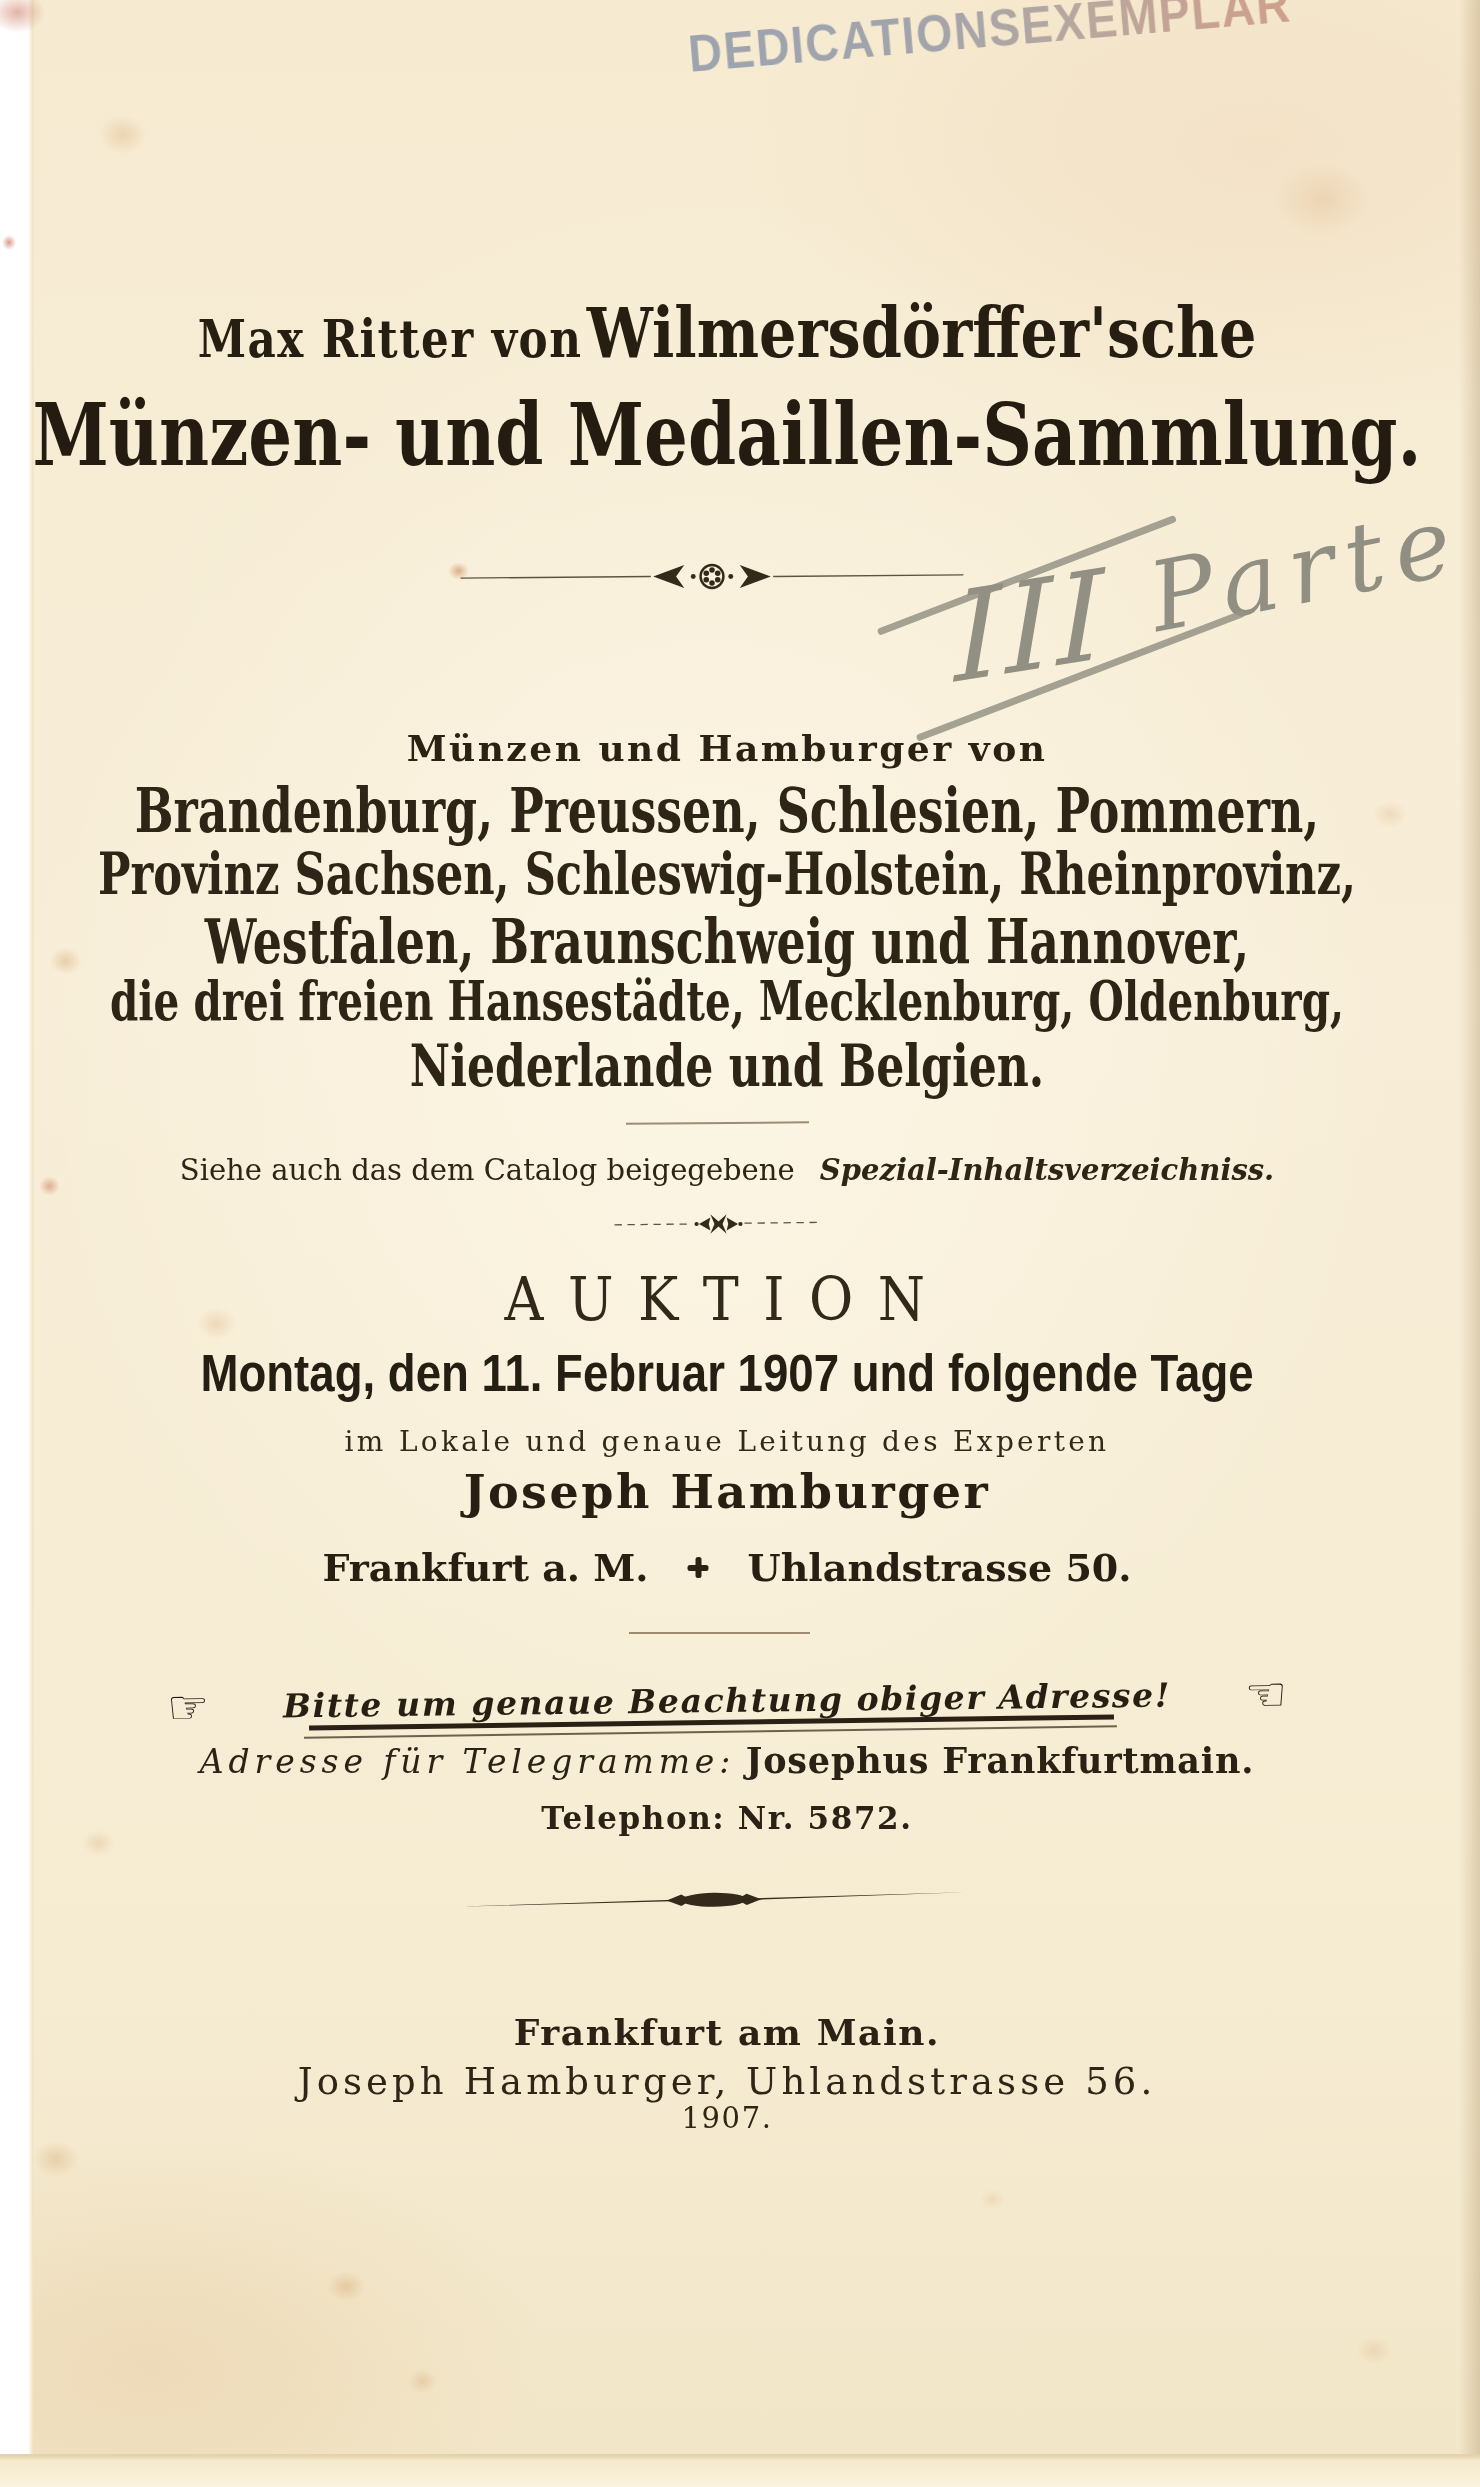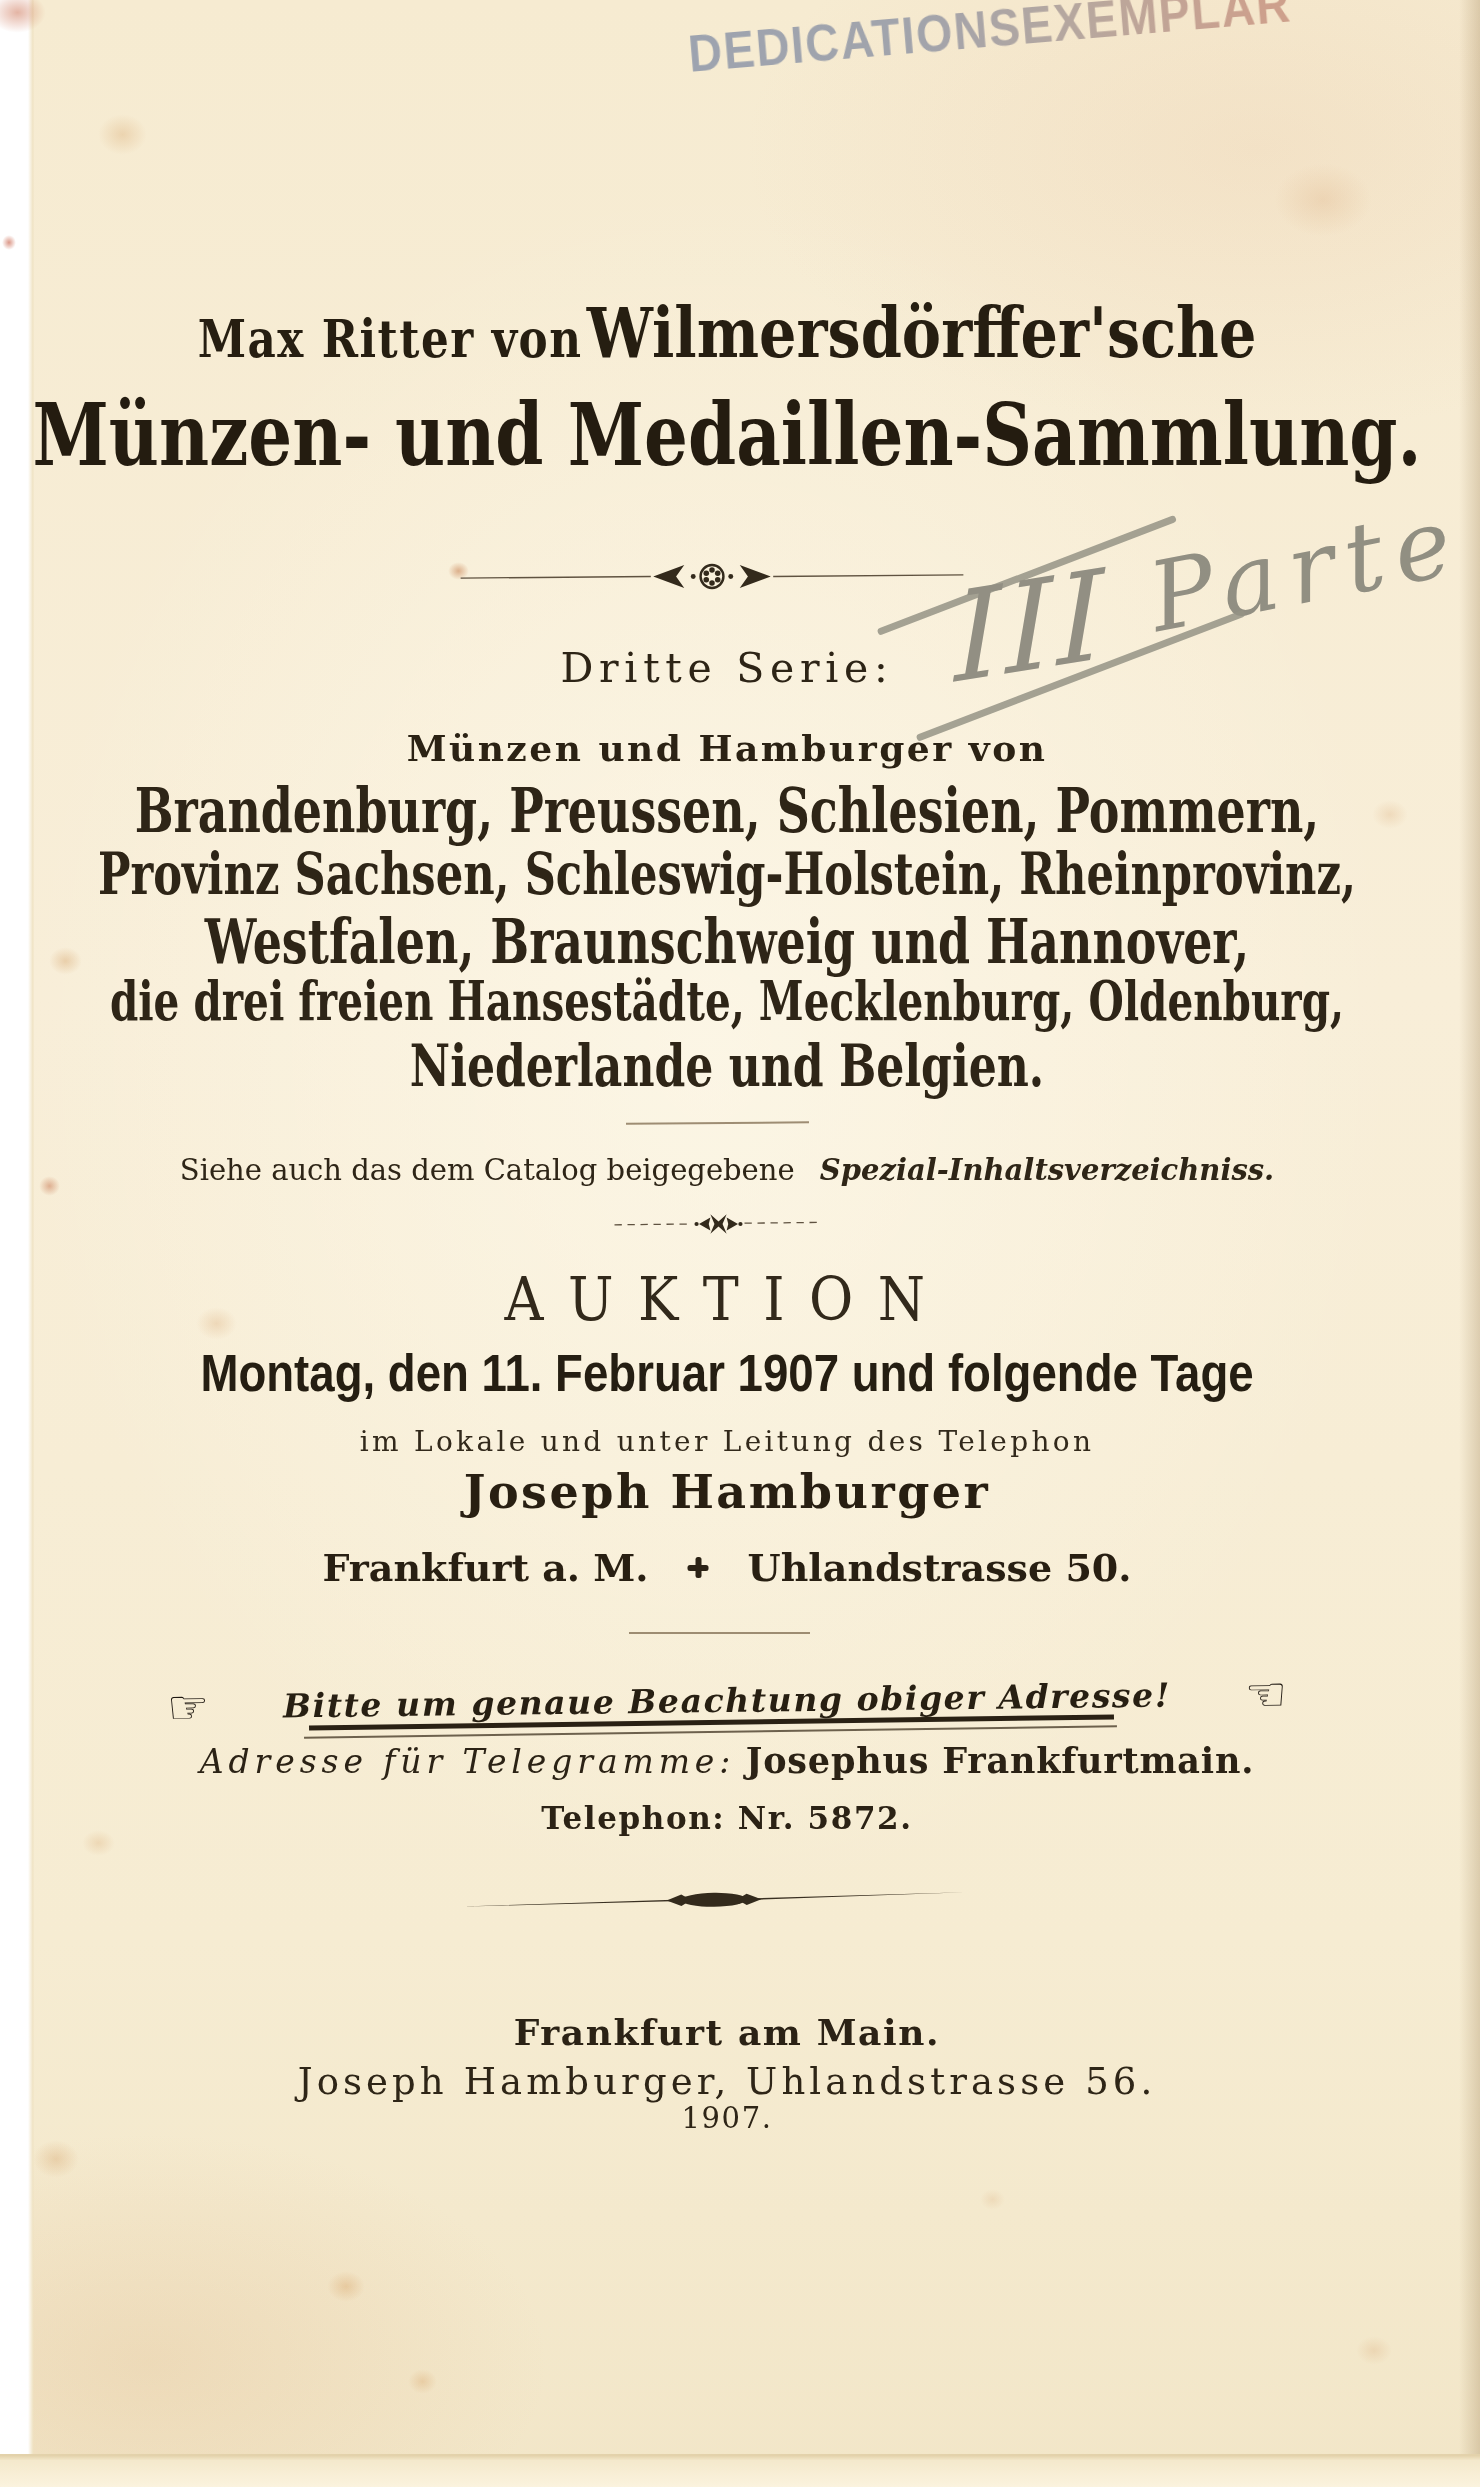--- a/index.html
+++ b/index.html
@@ -125,21 +125,20 @@
       <circle cx="333" cy="20" r="3" fill="#332a1c"></circle>
   </svg>
 
   <div class="pencil">
     <div class="pstroke ps1"></div>
     <span class="roman">III</span>
     <span class="word">Parte</span>
     <div class="pstroke ps2"></div>
   </div>
 
-  <div class="ctr serie">Dritte Serie:</div>
   <div class="ctr sub">Münzen und Hamburger von</div>
   <div class="ctr region r0">Brandenburg, Preussen, Schlesien, Pommern,</div>
   <div class="ctr region r1">Provinz Sachsen, Schleswig-Holstein, Rheinprovinz,</div>
   <div class="ctr region r2">Westfalen, Braunschweig und Hannover,</div>
   <div class="ctr region r3">die drei freien Hansestädte, Mecklenburg, Oldenburg,</div>
   <div class="ctr region r4">Niederlande und Belgien.</div>
 
   <div class="abs rule" style="left:626px;top:1122px;width:183px;transform:rotate(-.4deg);"></div>
 
   <div class="ctr note">
@@ -151,21 +150,21 @@
     <line x1="160" y1="15" x2="256" y2="14" stroke="#5f5240" stroke-width="1.6" stroke-dasharray="9 7"></line>
     <path d="M104 16 L118 8 L116 16 L118 24 Z" fill="#332a1c"></path>
     <path d="M152 16 L138 8 L140 16 L138 24 Z" fill="#332a1c"></path>
     <path d="M118 4 L128 13 L138 4 L133 16 L138 28 L128 19 L118 28 L123 16 Z" fill="#332a1c"></path>
     <circle cx="101" cy="16" r="2.6" fill="#332a1c"></circle>
       <circle cx="155" cy="16" r="2.6" fill="#332a1c"></circle>
   </svg>
 
   <div class="ctr auktion">AUKTION</div>
   <div class="ctr dateline">Montag, den 11. Februar 1907 und folgende Tage</div>
-  <div class="ctr venue">im Lokale und unter Leitung des Telephon</div>
+  <div class="ctr venue">im Lokale und genaue Leitung des Experten</div>
   <div class="ctr expert">Joseph Hamburger</div>
   <div class="ctr addr-row">
     <span>Frankfurt a. M.</span>
     <span class="cross"></span>
     <span>Uhlandstrasse 50.</span>
   </div>
 
   <div class="abs rule" style="left:629px;top:1632px;width:181px;"></div>
 
   <div class="ctr notice-row">

